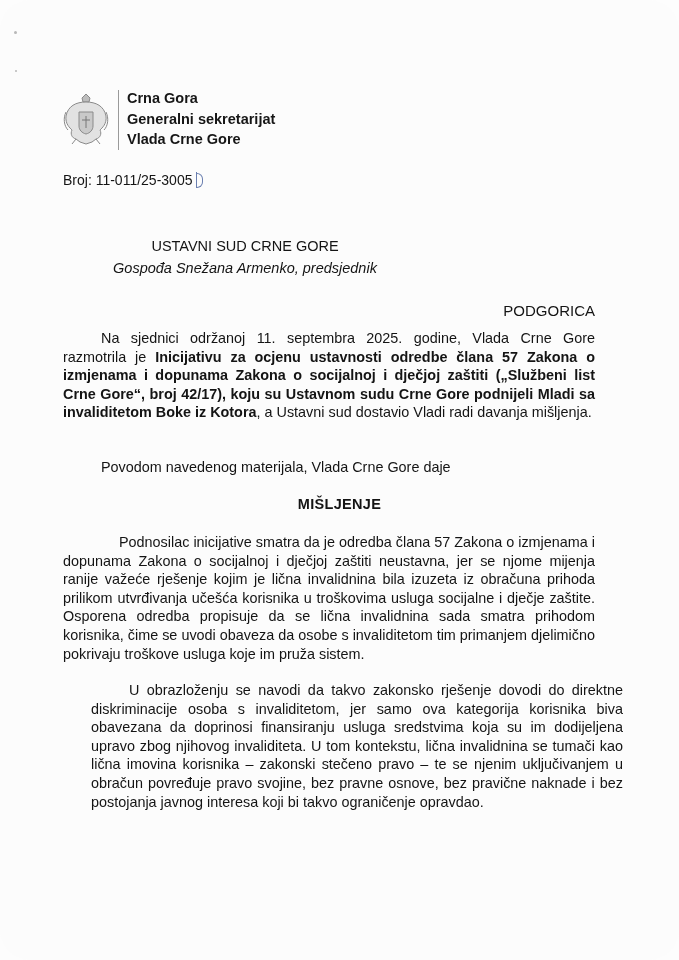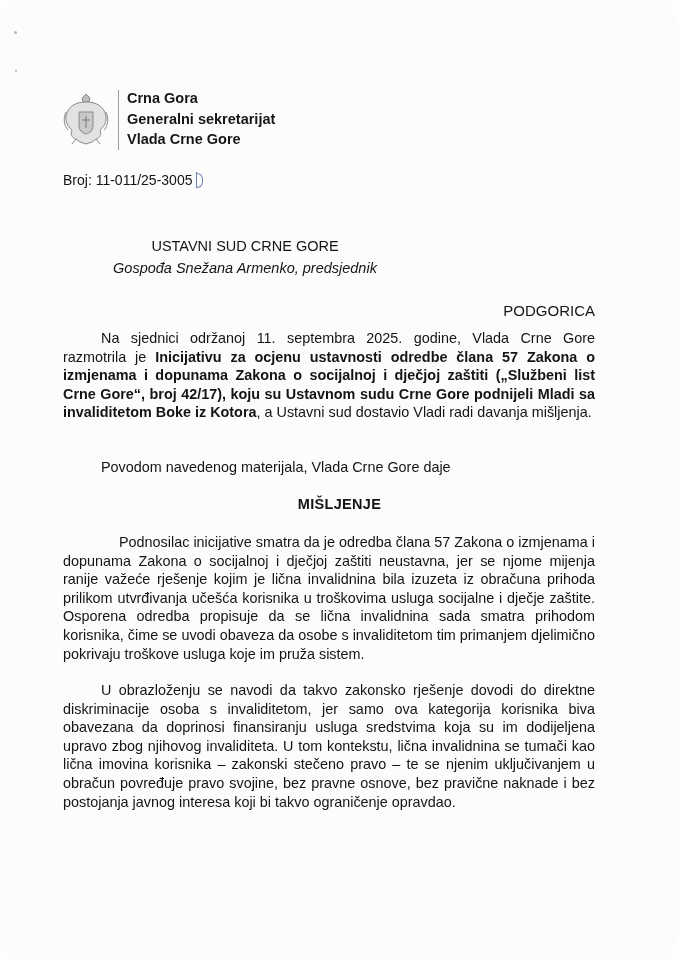--- a/index.html
+++ b/index.html
@@ -26,21 +26,21 @@
     .addr2 { top: 260px; left: 85px; width: 320px; font-style: italic; }
     .city { position: absolute; right: 84px; top: 302px; font-size: 15px; }
 
     .body-text { position: absolute; left: 63px; width: 532px; font-size: 14.4px; line-height: 18.6px; text-align: justify; }
     .body-text .ind { display: inline-block; width: 38px; }
     .body-text .ind2 { display: inline-block; width: 56px; }
     .p1 { top: 329px; }
     .p2 { top: 458px; }
     .heading { position: absolute; left: 0; width: 679px; top: 496px; text-align: center; font-size: 14.5px; font-weight: bold; letter-spacing: 0.3px; }
     .p3 { top: 533px; }
-    .p4 { top: 681px; }
+    .p4 { top: 681px; margin-left: 28px; }
     b { font-weight: bold; }
   </style>
 </head>
 <body>
 
 <div class="page">
 
   <span class="scan-dot" style="left:14px;top:31px;"></span>
   <span class="scan-dot" style="left:15px;top:70px;width:2px;height:2px;"></span>
 

